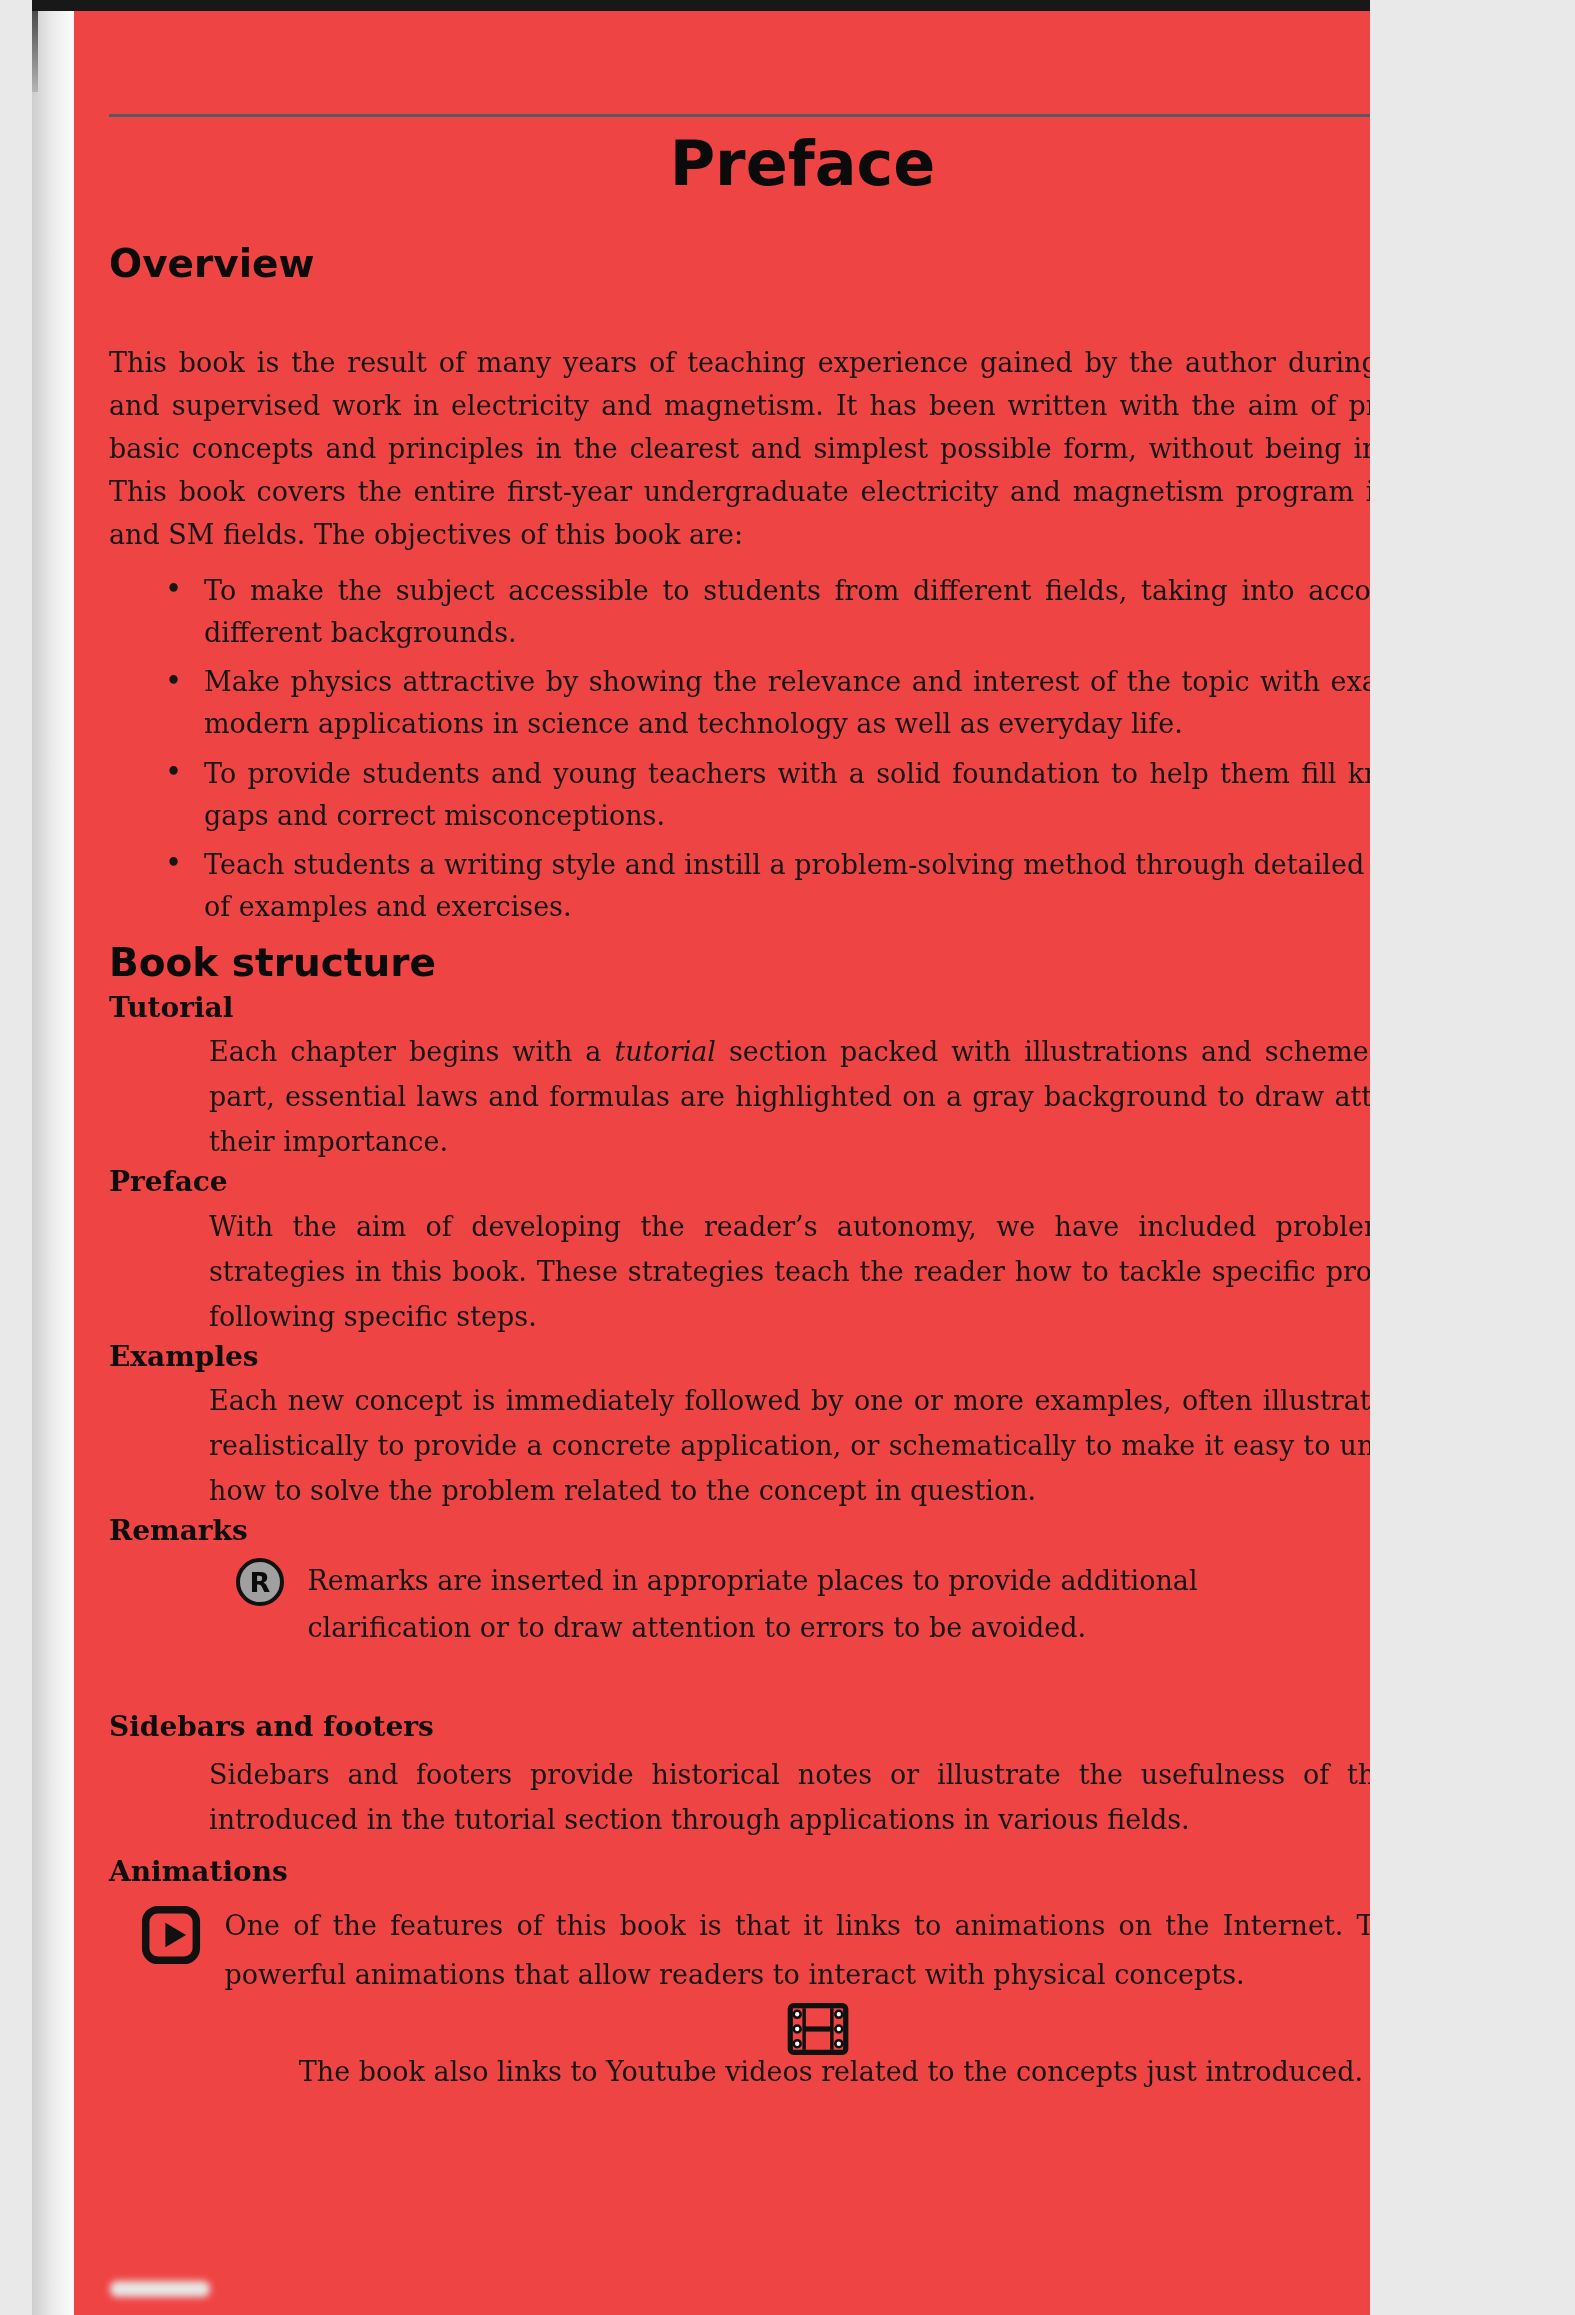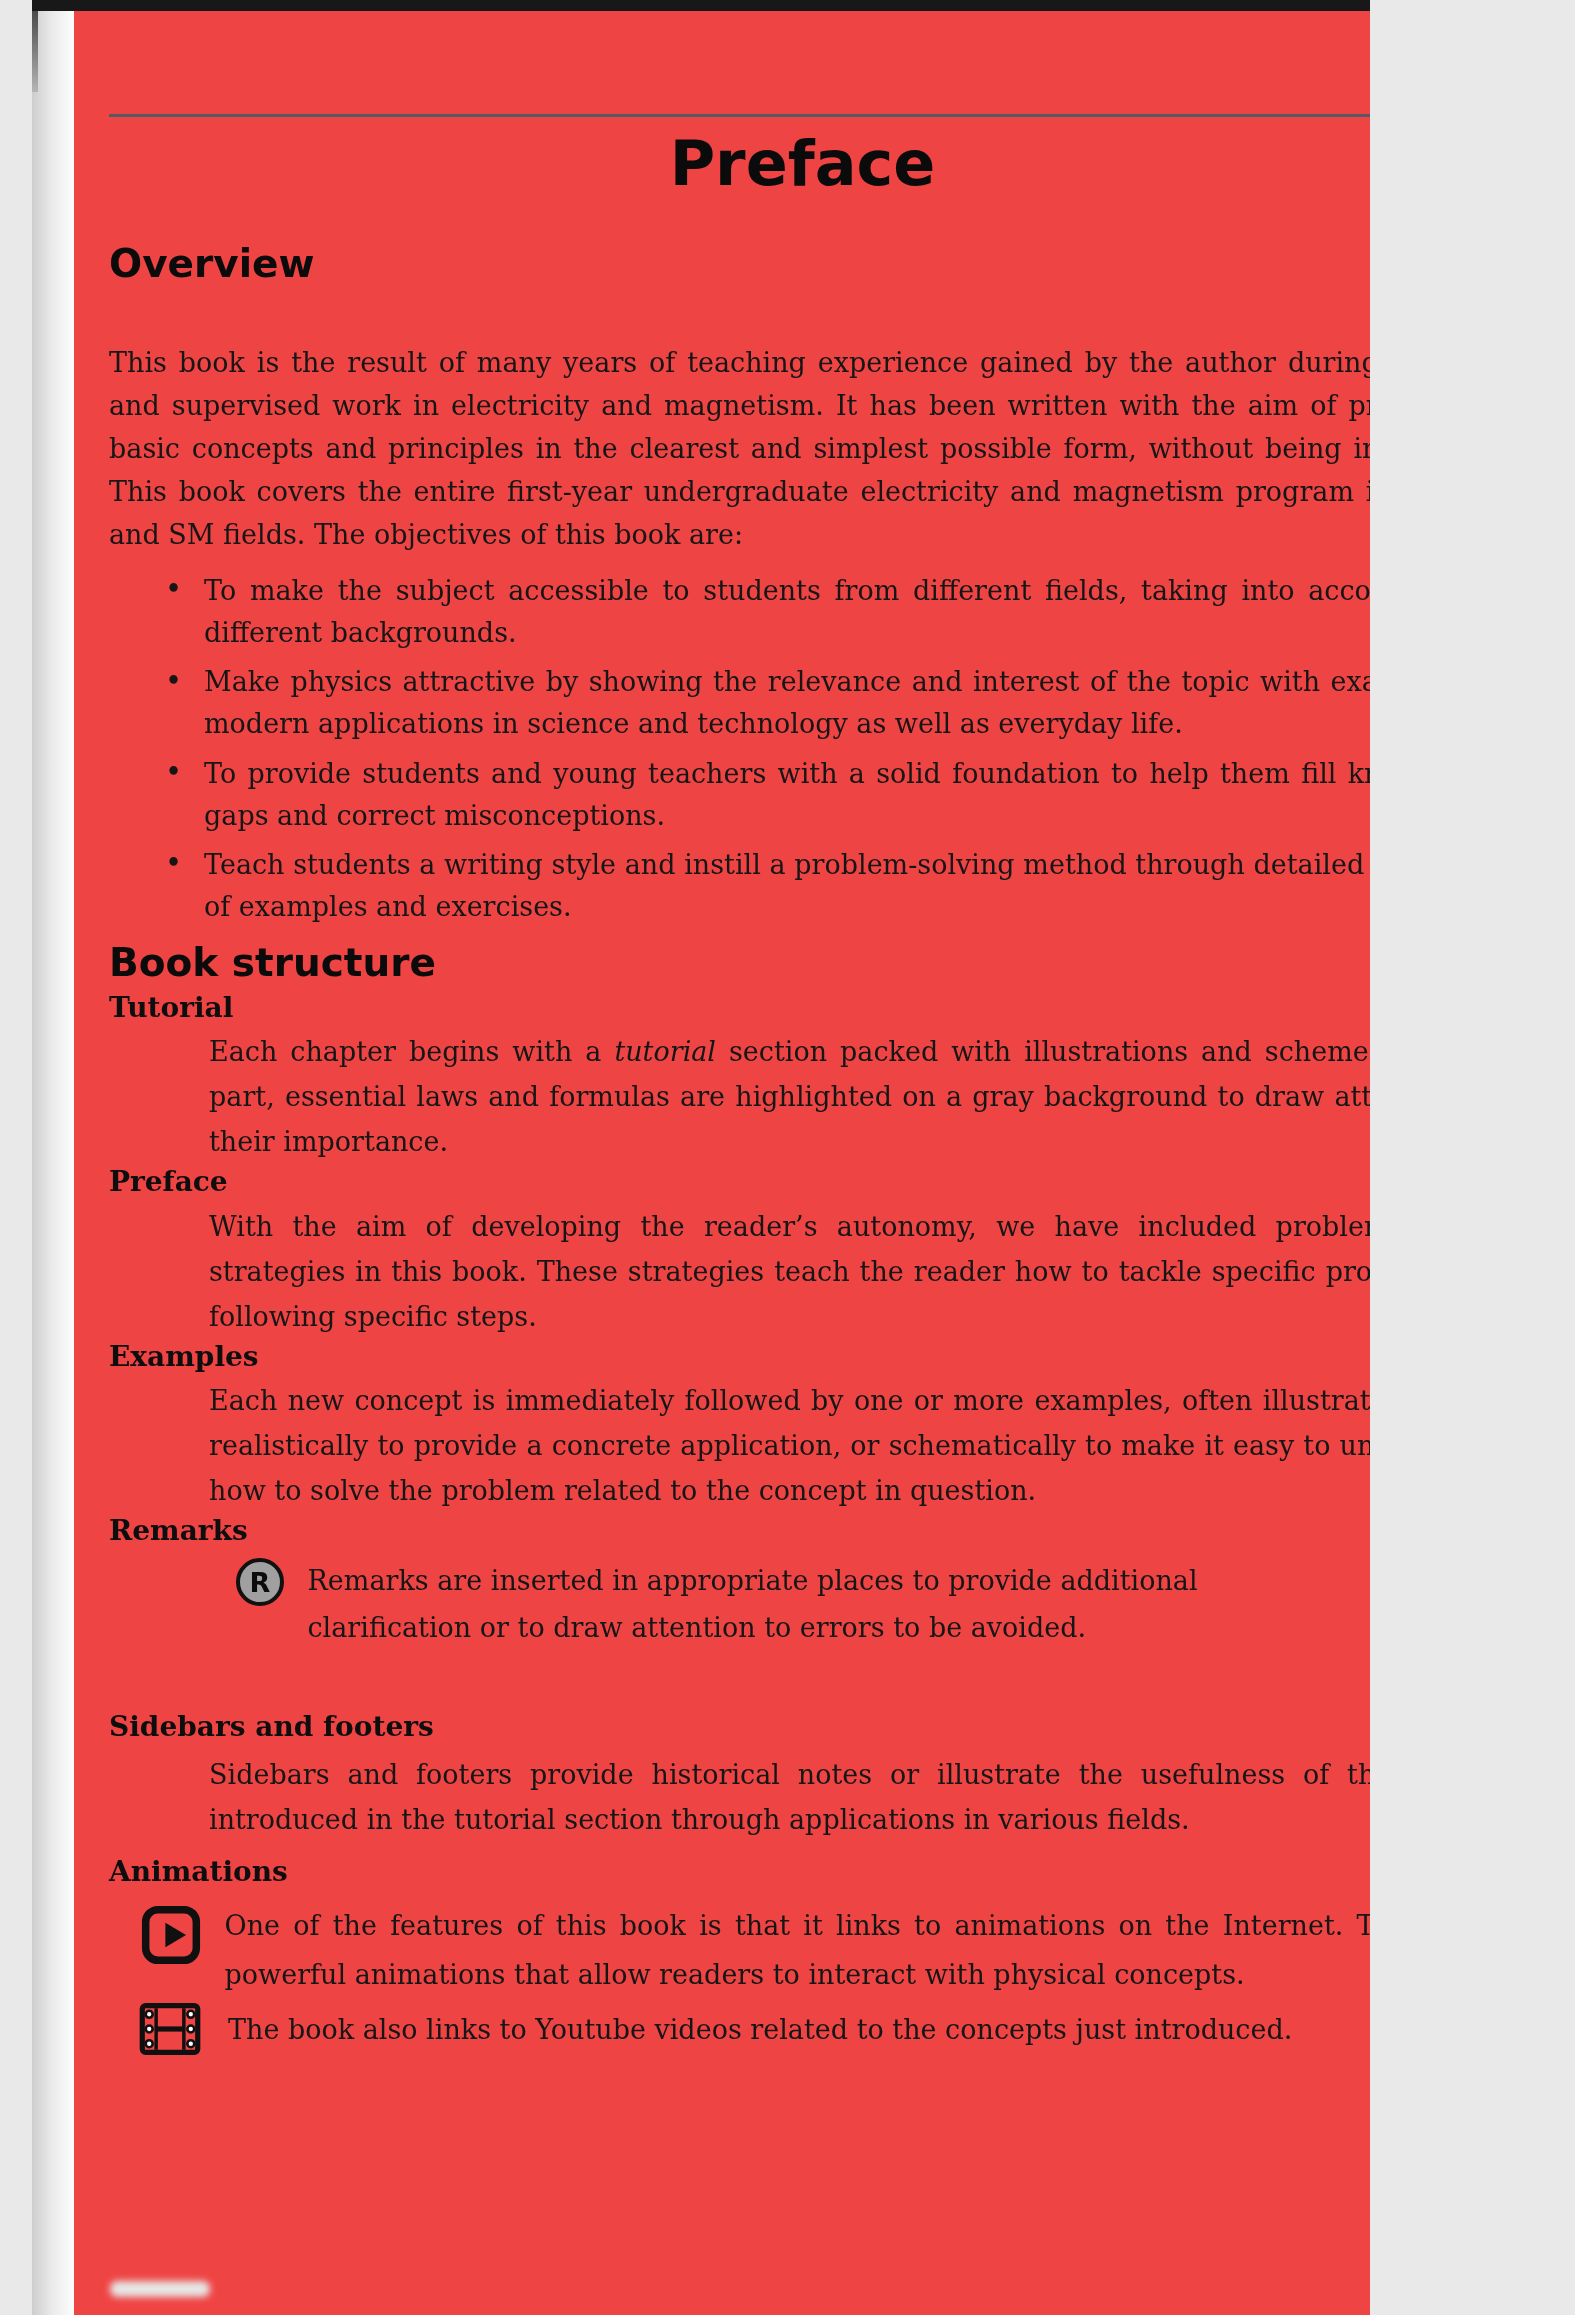--- a/index.html
+++ b/index.html
@@ -41,21 +41,21 @@
   .icon-row{display:flex;align-items:flex-start;}
   .remarks-row{margin-top:7.2px;margin-left:127px;}
   .r-icon{flex:0 0 auto;width:40px;height:40px;border:4.5px solid #111;border-radius:50%;
           background:#a0a0a0;display:flex;align-items:center;justify-content:center;
           font-family:"DejaVu Sans",sans-serif;font-weight:bold;font-size:27px;color:#0b0b0b;
           margin-top:1.8px;}
   .remarks-text{margin-left:23.5px;max-width:1040px;font-size:27px;line-height:47px;}
   .animations-row{margin-top:11px;margin-left:32px;}
   .anim-icon{flex:0 0 auto;margin-top:3.6px;}
   .animations-text{margin-left:23.5px;flex:1;font-size:27px;line-height:49px;text-align:justify;}
-  .videos-row{margin-top:3.6px;margin-left:30px;align-items:center;}
+  .videos-row{margin-top:3.6px;margin-left:30px;align-items:center;flex-direction:column;}
   .film-icon{flex:0 0 auto;}
   .videos-text{margin-left:27px;font-size:27px;line-height:33px;}
   i{font-style:italic;}
 </style>
 </head>
 <body>
 
 <div class="page">
   <div class="scan-top"></div>
   <div class="scan-left"></div>

